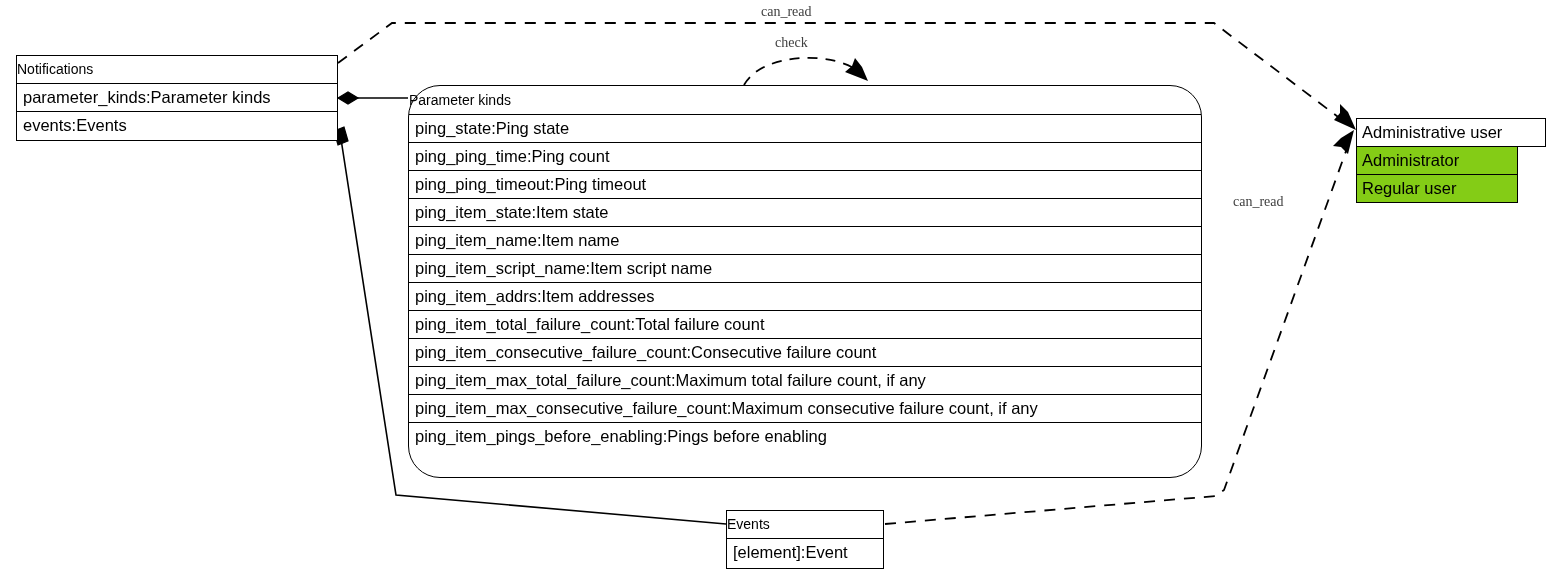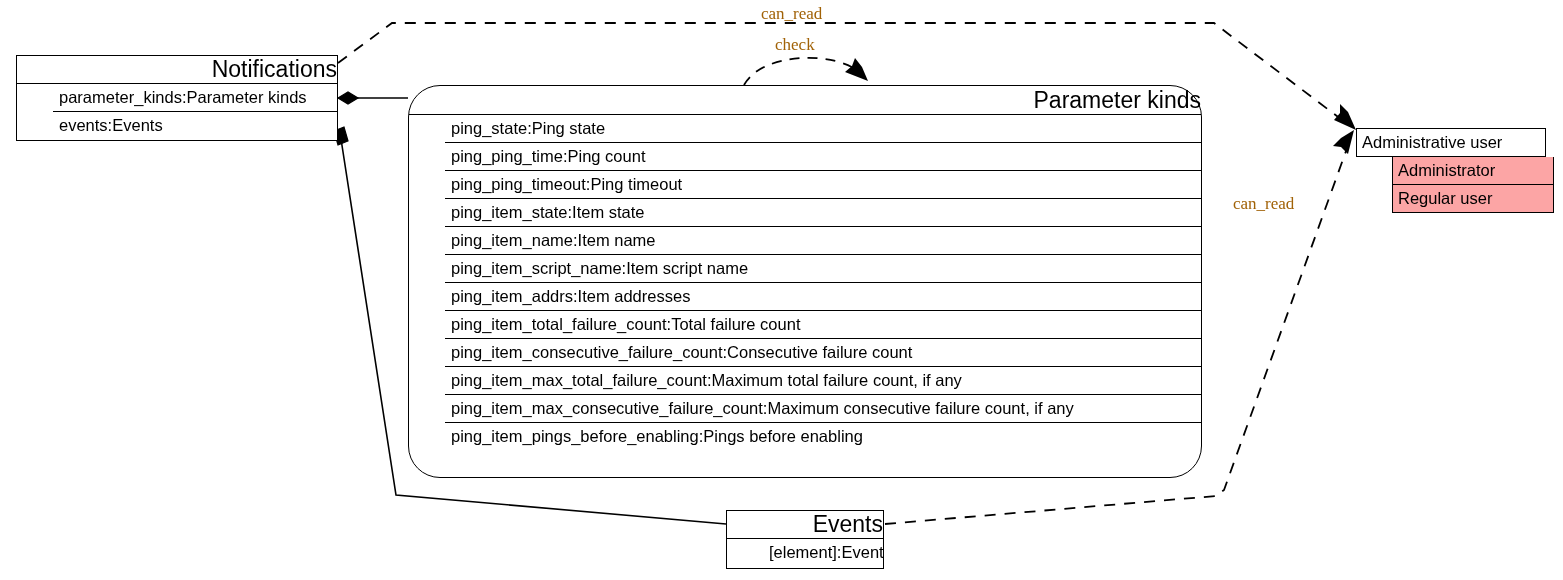--- a/index.html
+++ b/index.html
@@ -24,87 +24,86 @@
   }
   .uml-box {
     position: absolute;
     box-sizing: border-box;
     background: #ffffff;
     border: 1.6px solid #000000;
     z-index: 5;
   }
   .uml-title {
     box-sizing: border-box;
-    text-align: right;
-    font-size: 23px;
+    text-align: left;
+    font-size: 14px;
     color: #000000;
     line-height: 28px;
     height: 29px;
     border-bottom: 1.6px solid #000000;
     white-space: nowrap;
     overflow: hidden;
   }
   .uml-row {
     box-sizing: border-box;
     text-align: left;
     font-size: 16.5px;
     color: #000000;
     line-height: 27px;
     height: 28px;
     padding-left: 6px;
     border-bottom: 1.3px solid #000000;
     white-space: nowrap;
     overflow: hidden;
-    margin-left: 36px;
   }
   .uml-row.last { border-bottom: none; }
 
   
   #box-notifications { left: 16px; top: 55px; width: 322px; height: 86px; }
   #box-notifications .uml-title { height: 28px; line-height: 27px; }
 
   
   #box-parameter-kinds { left: 408px; top: 85px; width: 794px; height: 393px; border-radius: 32px; }
 
   
   #box-admin-user {
-    left: 1356px; top: 128px; width: 162px; height: 85px;
+    left: 1356px; top: 118px; width: 162px; height: 85px;
     border: none; background: none;
   }
   #box-admin-user .uml-title {
     width: 190px;
     border: 1.6px solid #000000;
     background: #ffffff;
     text-align: left;
     padding-left: 5px;
     font-size: 16.5px;
     height: 29px;
     line-height: 27px;
   }
   #box-admin-user .uml-row {
     width: 162px;
     border: 1.6px solid #000000;
     border-top: none;
-    background: #fca5a5;
+    background: #84cc16;
     font-size: 16.5px;
     height: 28px;
     line-height: 26px;
     padding-left: 5px;
   }
 
   
   #box-events { left: 726px; top: 510px; width: 158px; height: 59px; }
   #box-events .uml-title { height: 28px; line-height: 27px; }
   #box-events .uml-row { font-size: 16.5px; }
 
   .edge-label {
     position: absolute;
     font-family: "Liberation Serif", serif;
-    font-size: 17px;
-    color: #a16207;
+    font-size: 14px;
+    color: #404040;
     white-space: nowrap;
     z-index: 6;
   }
   #label-can-read-top { left: 761px; top: 4px; }
   #label-check { left: 775px; top: 35px; }
   #label-can-read-bottom { left: 1233px; top: 194px; }
 </style>
 </head>
 <body>
 

